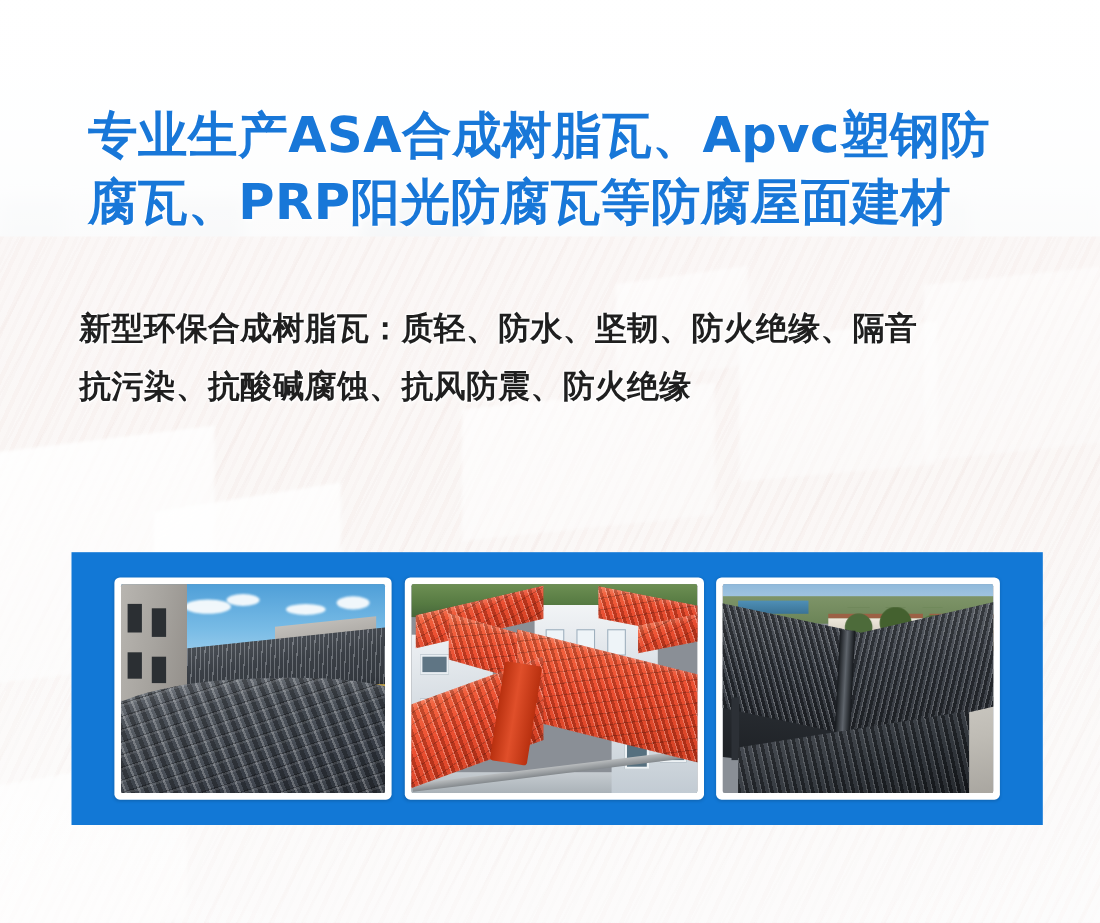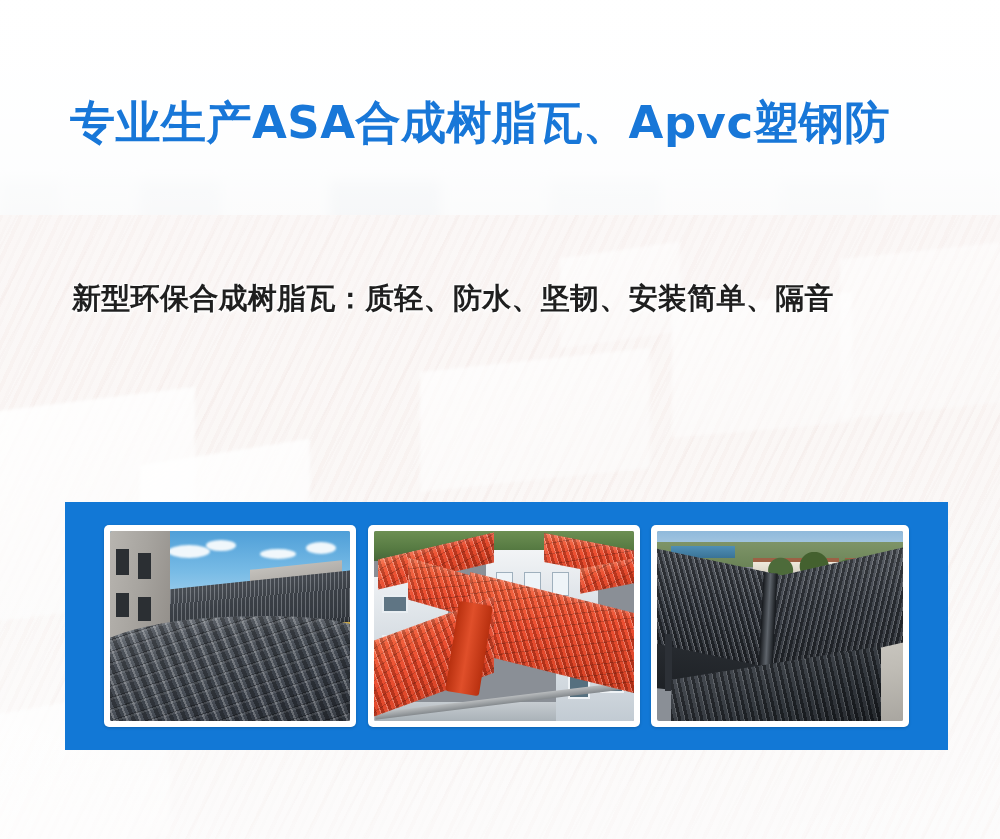--- a/index.html
+++ b/index.html
@@ -105,21 +105,21 @@
         rgba(255,255,255,.78) 100%);
   }
   .bg-vignette{
     position:absolute; inset:0;
     background:
       radial-gradient(120% 85% at 50% 40%, rgba(255,255,255,0) 40%, rgba(255,255,255,.55) 100%);
   }
 
   
   .headline {
-    position:absolute; left:70px; top:92px; width:880px;
+    position:absolute; left:80px; top:92px; width:880px;
     font-family:"DejaVu Sans", sans-serif;
     font-weight:bold;
     font-size:45px;
     line-height:61px;
     letter-spacing:.5px;
     color:#1877d8;
     text-shadow:
        0 0 3px rgba(255,255,255,.95),
        1px 1px 0 rgba(255,255,255,.85),
       -1px -1px 0 rgba(255,255,255,.85),
@@ -420,24 +420,26 @@
       <i class="w5"></i>
         <i class="w6"></i>
         <i class="w7"></i>
     </div>
     <div class="bg-wash"></div>
     <div class="bg-vignette"></div>
   </div>
 
   <h1 class="headline">
     <span class="hl-line">专业生产ASA合成树脂瓦、Apvc塑钢防</span>
+    <span class="hl-line">腐瓦、PRP阳光防腐瓦等防腐屋面建材</span>
   </h1>
 
   <div class="subcopy">
-    <span class="sub-line">新型环保合成树脂瓦：质轻、防水、坚韧、安装简单、隔音</span>
+    <span class="sub-line">新型环保合成树脂瓦：质轻、防水、坚韧、防火绝缘、隔音</span>
+    <span class="sub-line">抗污染、抗酸碱腐蚀、抗风防震、防火绝缘</span>
   </div>
 
   <div class="gallery">
 
     <div class="photo-frame frame-1">
       <div class="photo">
         <div class="p1-sky"></div>
         <span class="p1-cloud p1-c1"></span>
           <span class="p1-cloud p1-c2"></span>
         <span class="p1-cloud p1-c3"></span>

